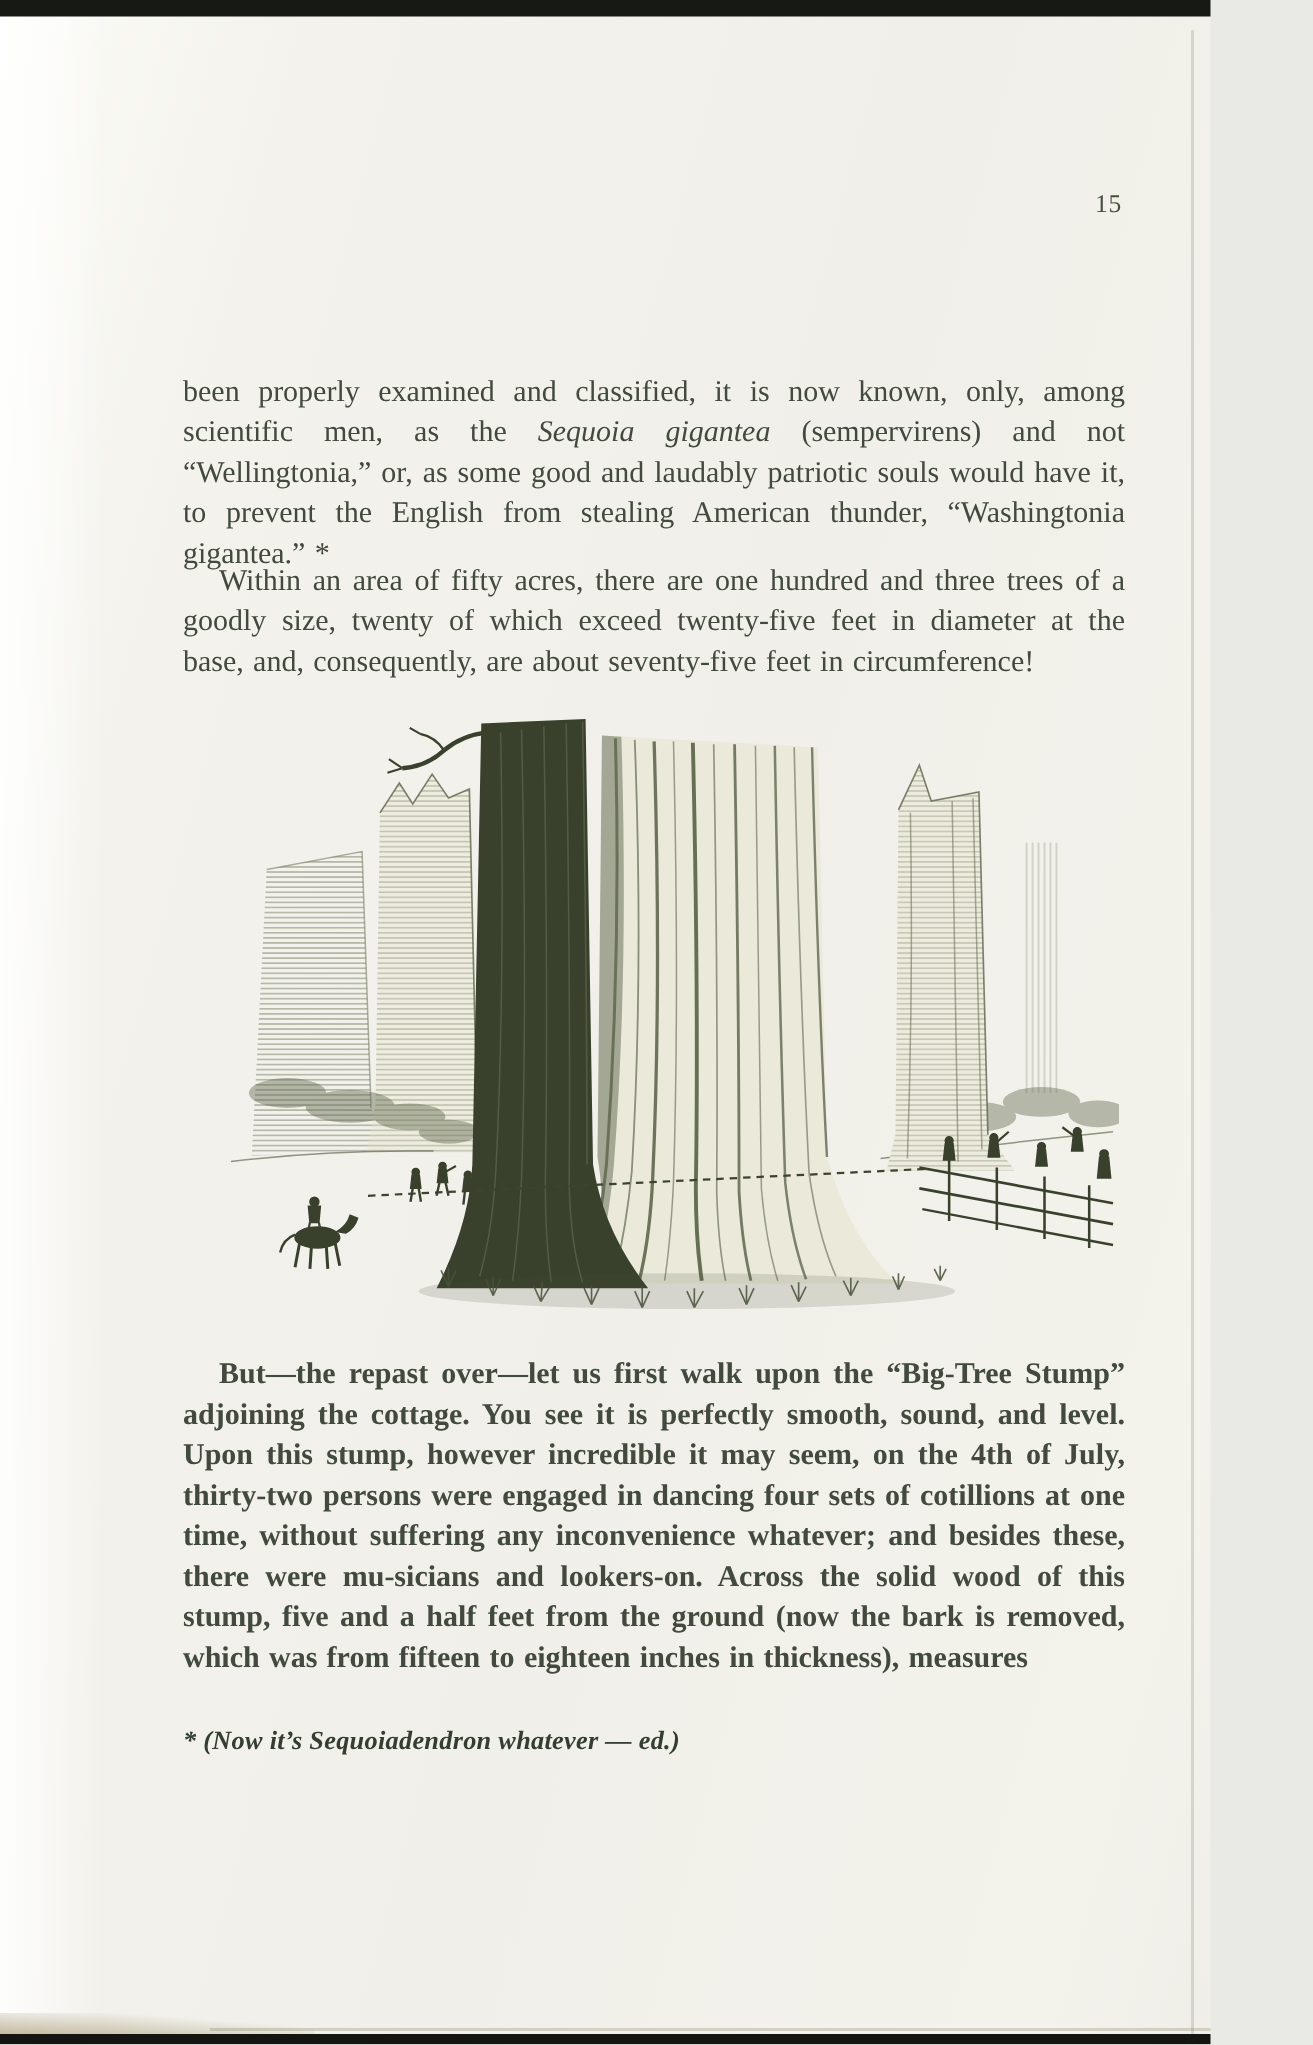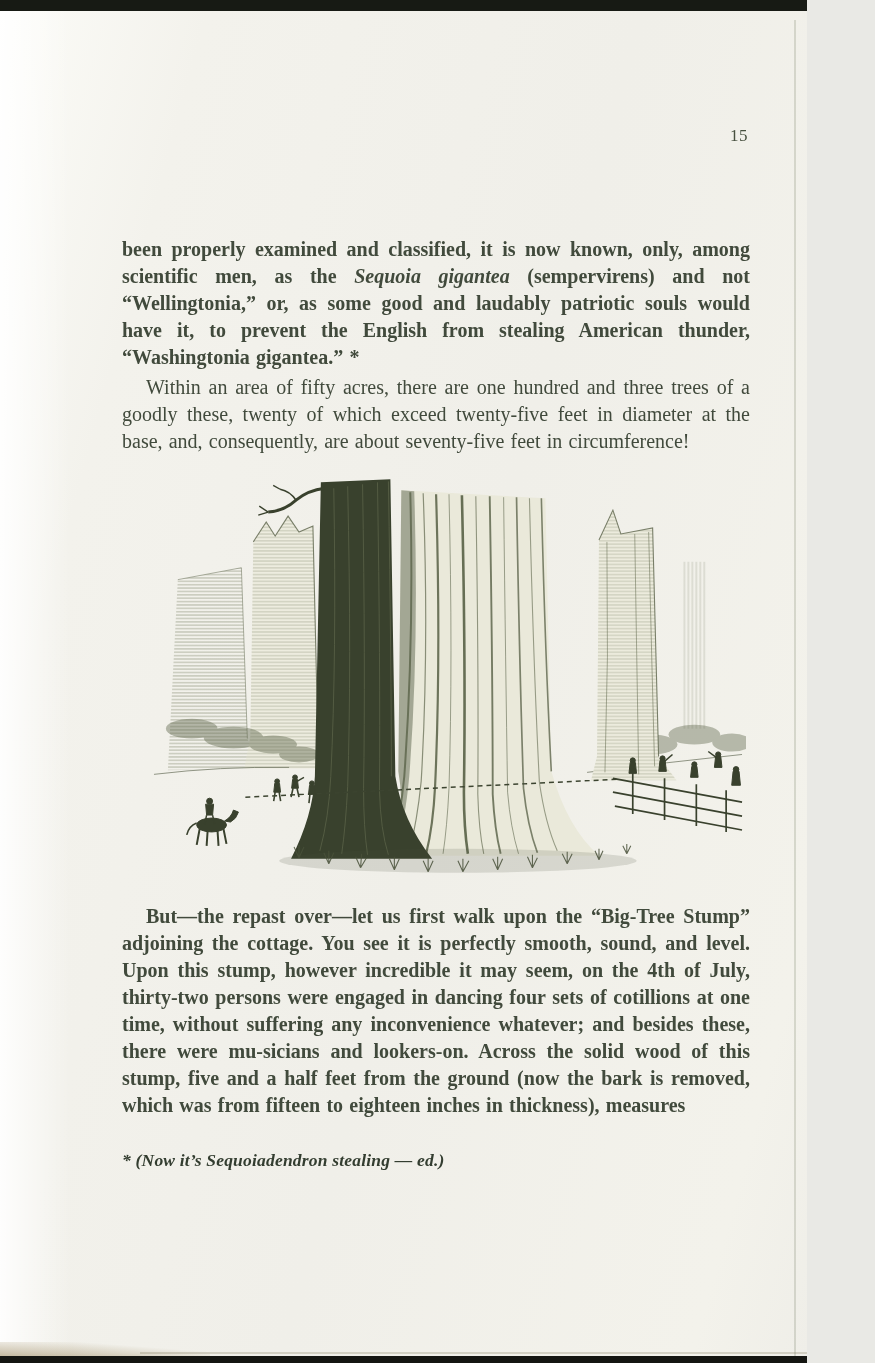--- a/index.html
+++ b/index.html
@@ -18,21 +18,21 @@
   .shadow-bottom-line{position:absolute;left:140px;bottom:9px;width:735px;height:2px;background:rgba(120,110,80,.25);}
   .left-light{position:absolute;top:0;left:0;width:70px;height:1363px;
     background:linear-gradient(to right,rgba(255,255,255,.9),rgba(255,255,255,0));}
 
   .page-number{position:absolute;top:126px;left:640px;width:108px;text-align:right;
     font-size:17px;letter-spacing:.5px;color:#47503f;}
 
   .para{position:absolute;left:122px;width:628px;margin:0;font-size:20px;line-height:27px;
     text-align:justify;word-spacing:1.2px;color:#414a3c;}
   .para i{font-style:italic;}
-  .p1{top:236px;font-weight:bold;}
+  .p1{top:248px;}
   .p2{top:374px;text-indent:24px;}
   .p3{top:903px;text-indent:24px;font-weight:bold;}
 
   .figure-wrap{position:absolute;top:478px;left:150px;width:596px;height:398px;margin:0;}
   .figure-wrap svg{display:block;}
 
   .caption{position:absolute;top:882px;left:122px;width:600px;text-align:center;
     font-size:11.5px;font-weight:700;letter-spacing:1.4px;color:#4a5341;word-spacing:3px;}
 
   .footnote{position:absolute;top:1150px;left:122px;width:628px;
@@ -48,21 +48,21 @@
   <div class="edge-top-right"></div>
   <div class="edge-line-right"></div>
   <div class="shadow-bottom-left"></div>
   <div class="shadow-bottom-line"></div>
   <div class="edge-bottom"></div>
 
   <div class="page-number">15</div>
 
   <p class="para p1"><span>been properly examined and classified, it is now known, only, among scientific men, as the </span><i>Sequoia gigantea</i><span> (sempervirens) and not “Wellingtonia,” or, as some good and laudably patriotic souls would have it, to prevent the English from stealing American thunder, “Washingtonia gigantea.” *</span></p>
 
-  <p class="para p2">Within an area of fifty acres, there are one hundred and three trees of a goodly these, twenty of which exceed twenty-five feet in diameter at the base, and, consequently, are about seventy-five feet in circumference!</p>
+  <p class="para p2">Within an area of fifty acres, there are one hundred and three trees of a goodly size, twenty of which exceed twenty-five feet in diameter at the base, and, consequently, are about seventy-five feet in circumference!</p>
 
   <figure class="figure-wrap">
     <svg viewBox="0 0 600 400" width="596" height="398" xmlns="http://www.w3.org/2000/svg">
       <defs>
         <pattern id="hh" width="5" height="3.4" patternUnits="userSpaceOnUse">
           <path d="M0,1.7 H5" stroke="#767e60" stroke-width="0.8" fill="none"></path>
         </pattern>
         <pattern id="vv" width="4" height="8" patternUnits="userSpaceOnUse">
           <path d="M2,0 V8" stroke="#6b7356" stroke-width="0.9" fill="none"></path>
         </pattern>
@@ -204,15 +204,15 @@
         <path d="M420,388 l-5,-10 M420,388 l0,-12 M420,388 l5,-10"></path>
         <path d="M452,384 l-4,-9 M452,384 l0,-11 M452,384 l4,-9"></path>
         <path d="M480,378 l-4,-8 M480,378 l0,-10 M480,378 l4,-8"></path>
       </g>
     </svg>
   </figure>
 
 
   <p class="para p3">But—the repast over—let us first walk upon the “Big-Tree Stump” adjoining the cottage. You see it is perfectly smooth, sound, and level. Upon this stump, however incredible it may seem, on the 4th of July, thirty-two persons were engaged in dancing four sets of cotillions at one time, without suffering any inconvenience whatever; and besides these, there were mu-sicians and lookers-on. Across the solid wood of this stump, five and a half feet from the ground (now the bark is removed, which was from fifteen to eighteen inches in thickness), measures</p>
 
-  <div class="footnote">* (Now it’s Sequoiadendron stealing — ed.)</div>
+  <div class="footnote">* (Now it’s Sequoiadendron whatever — ed.)</div>
 
 </div>
 
 </body></html>

